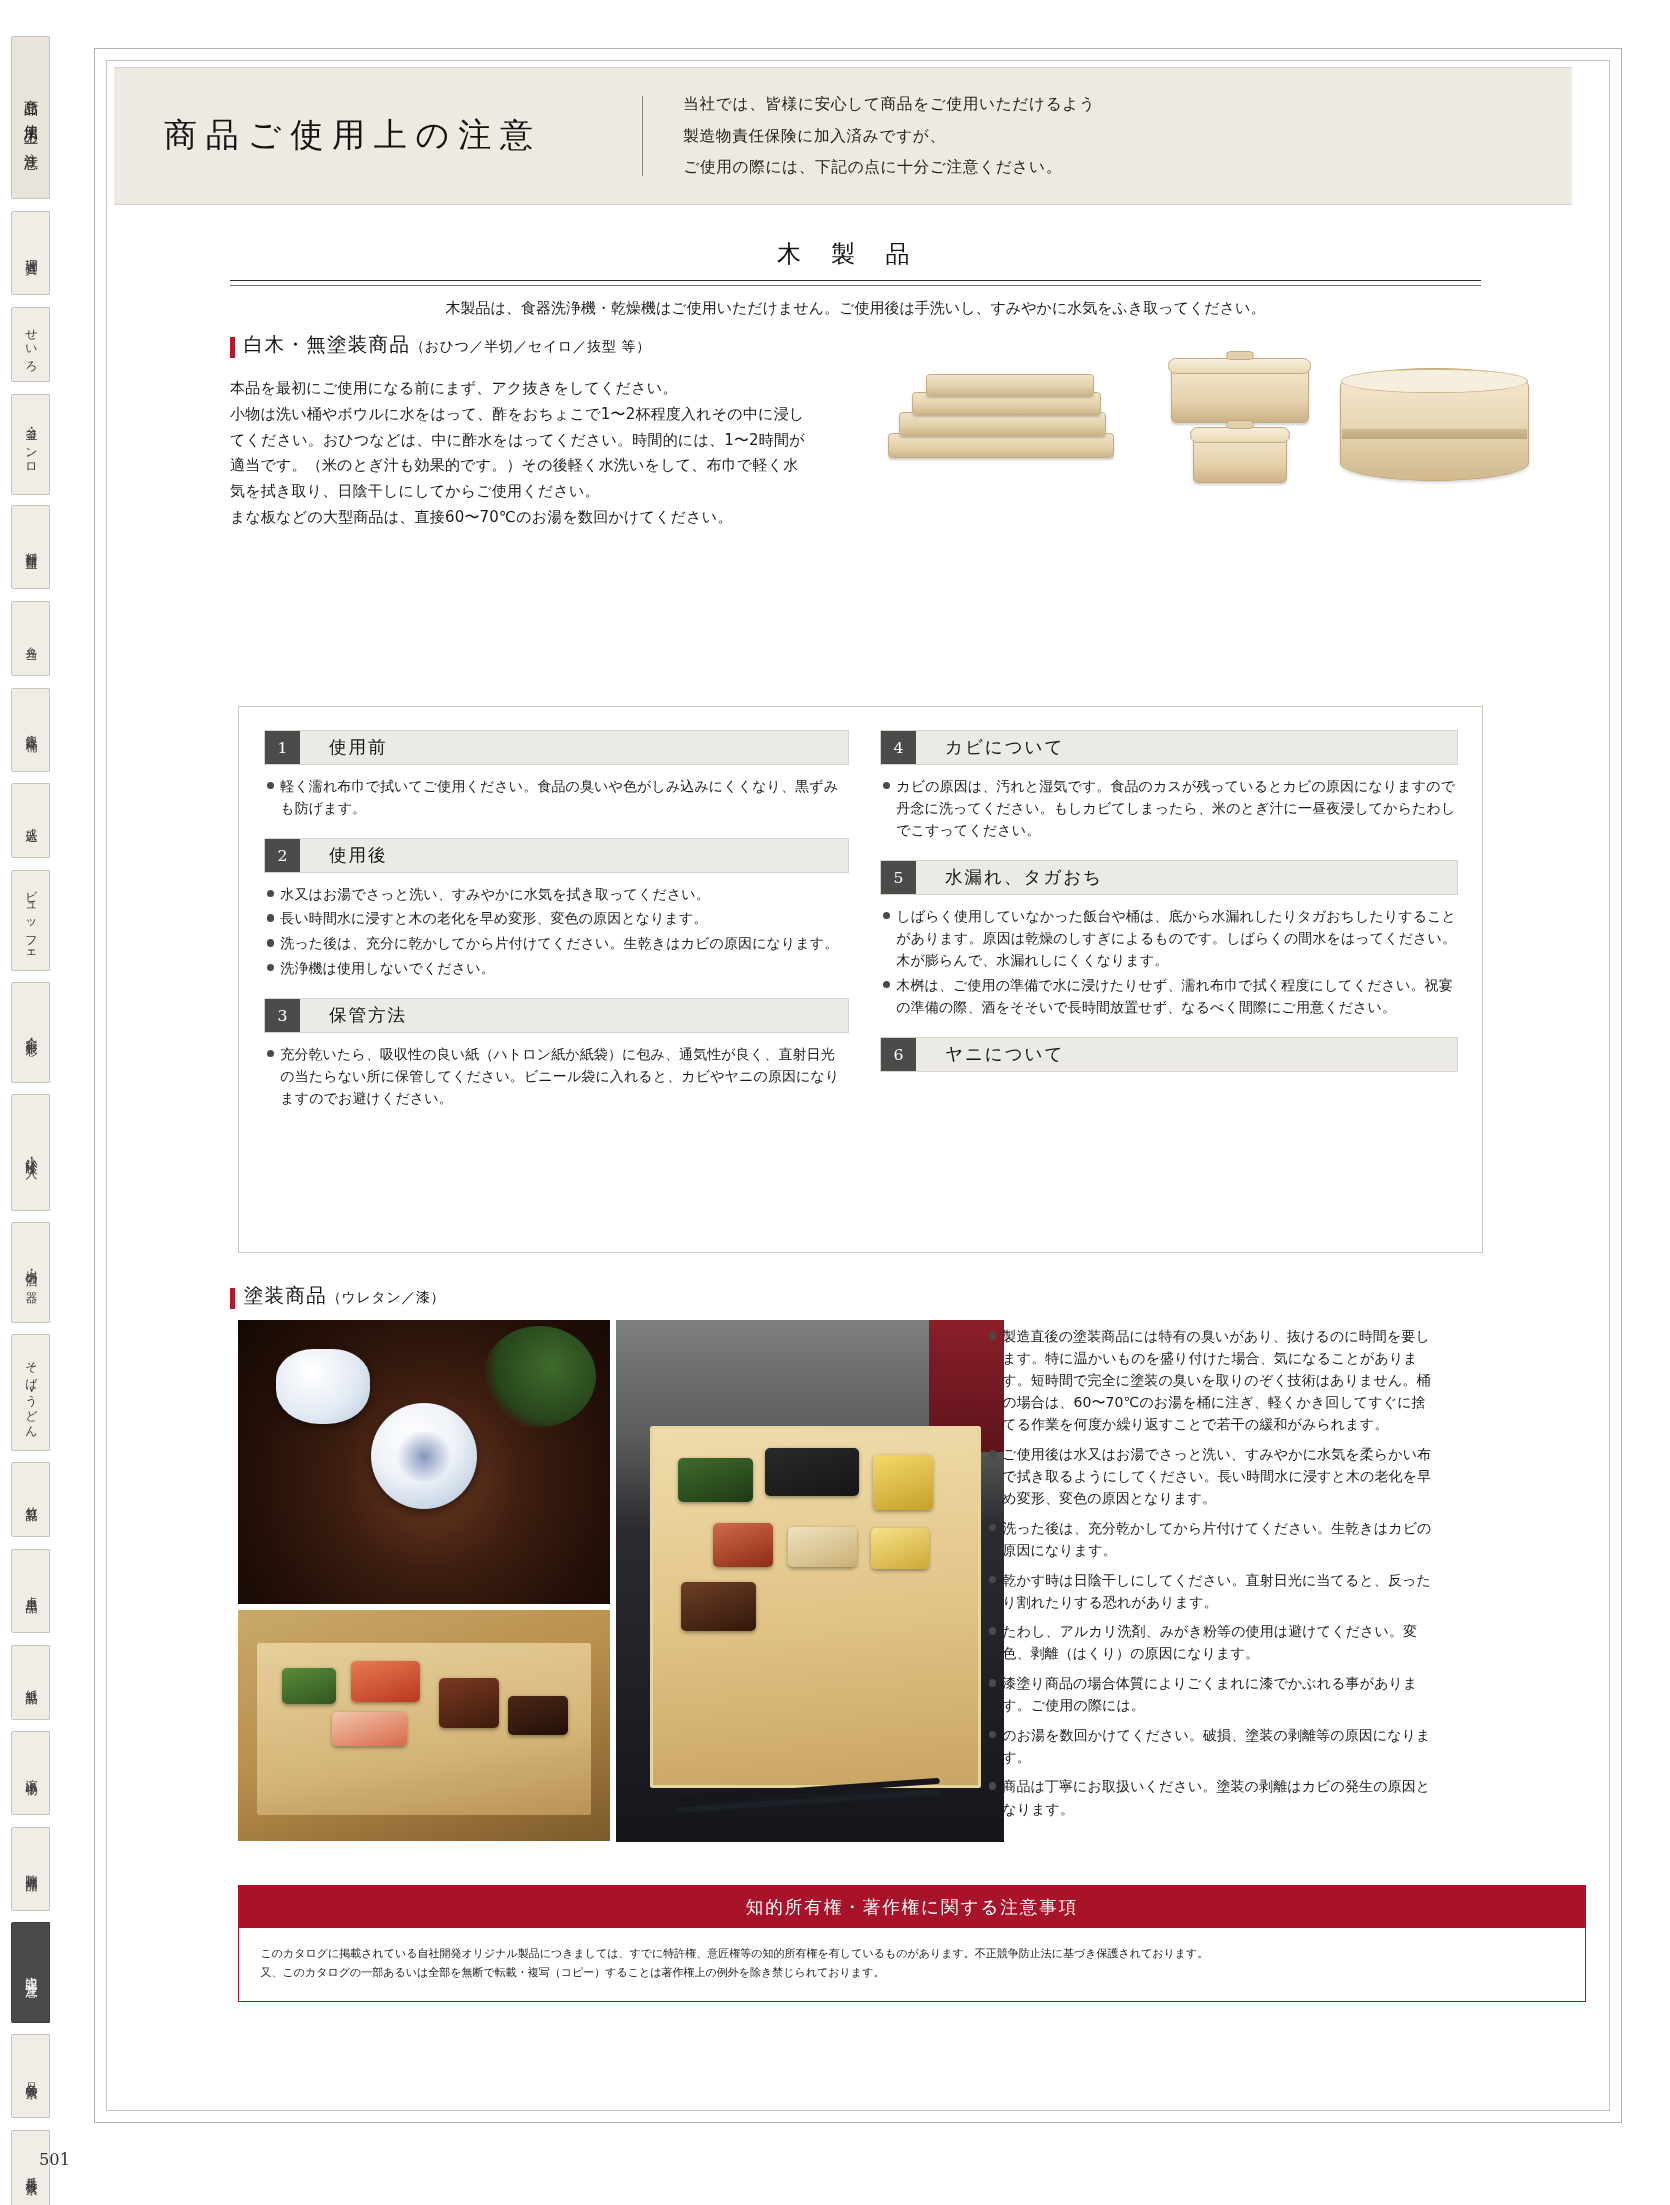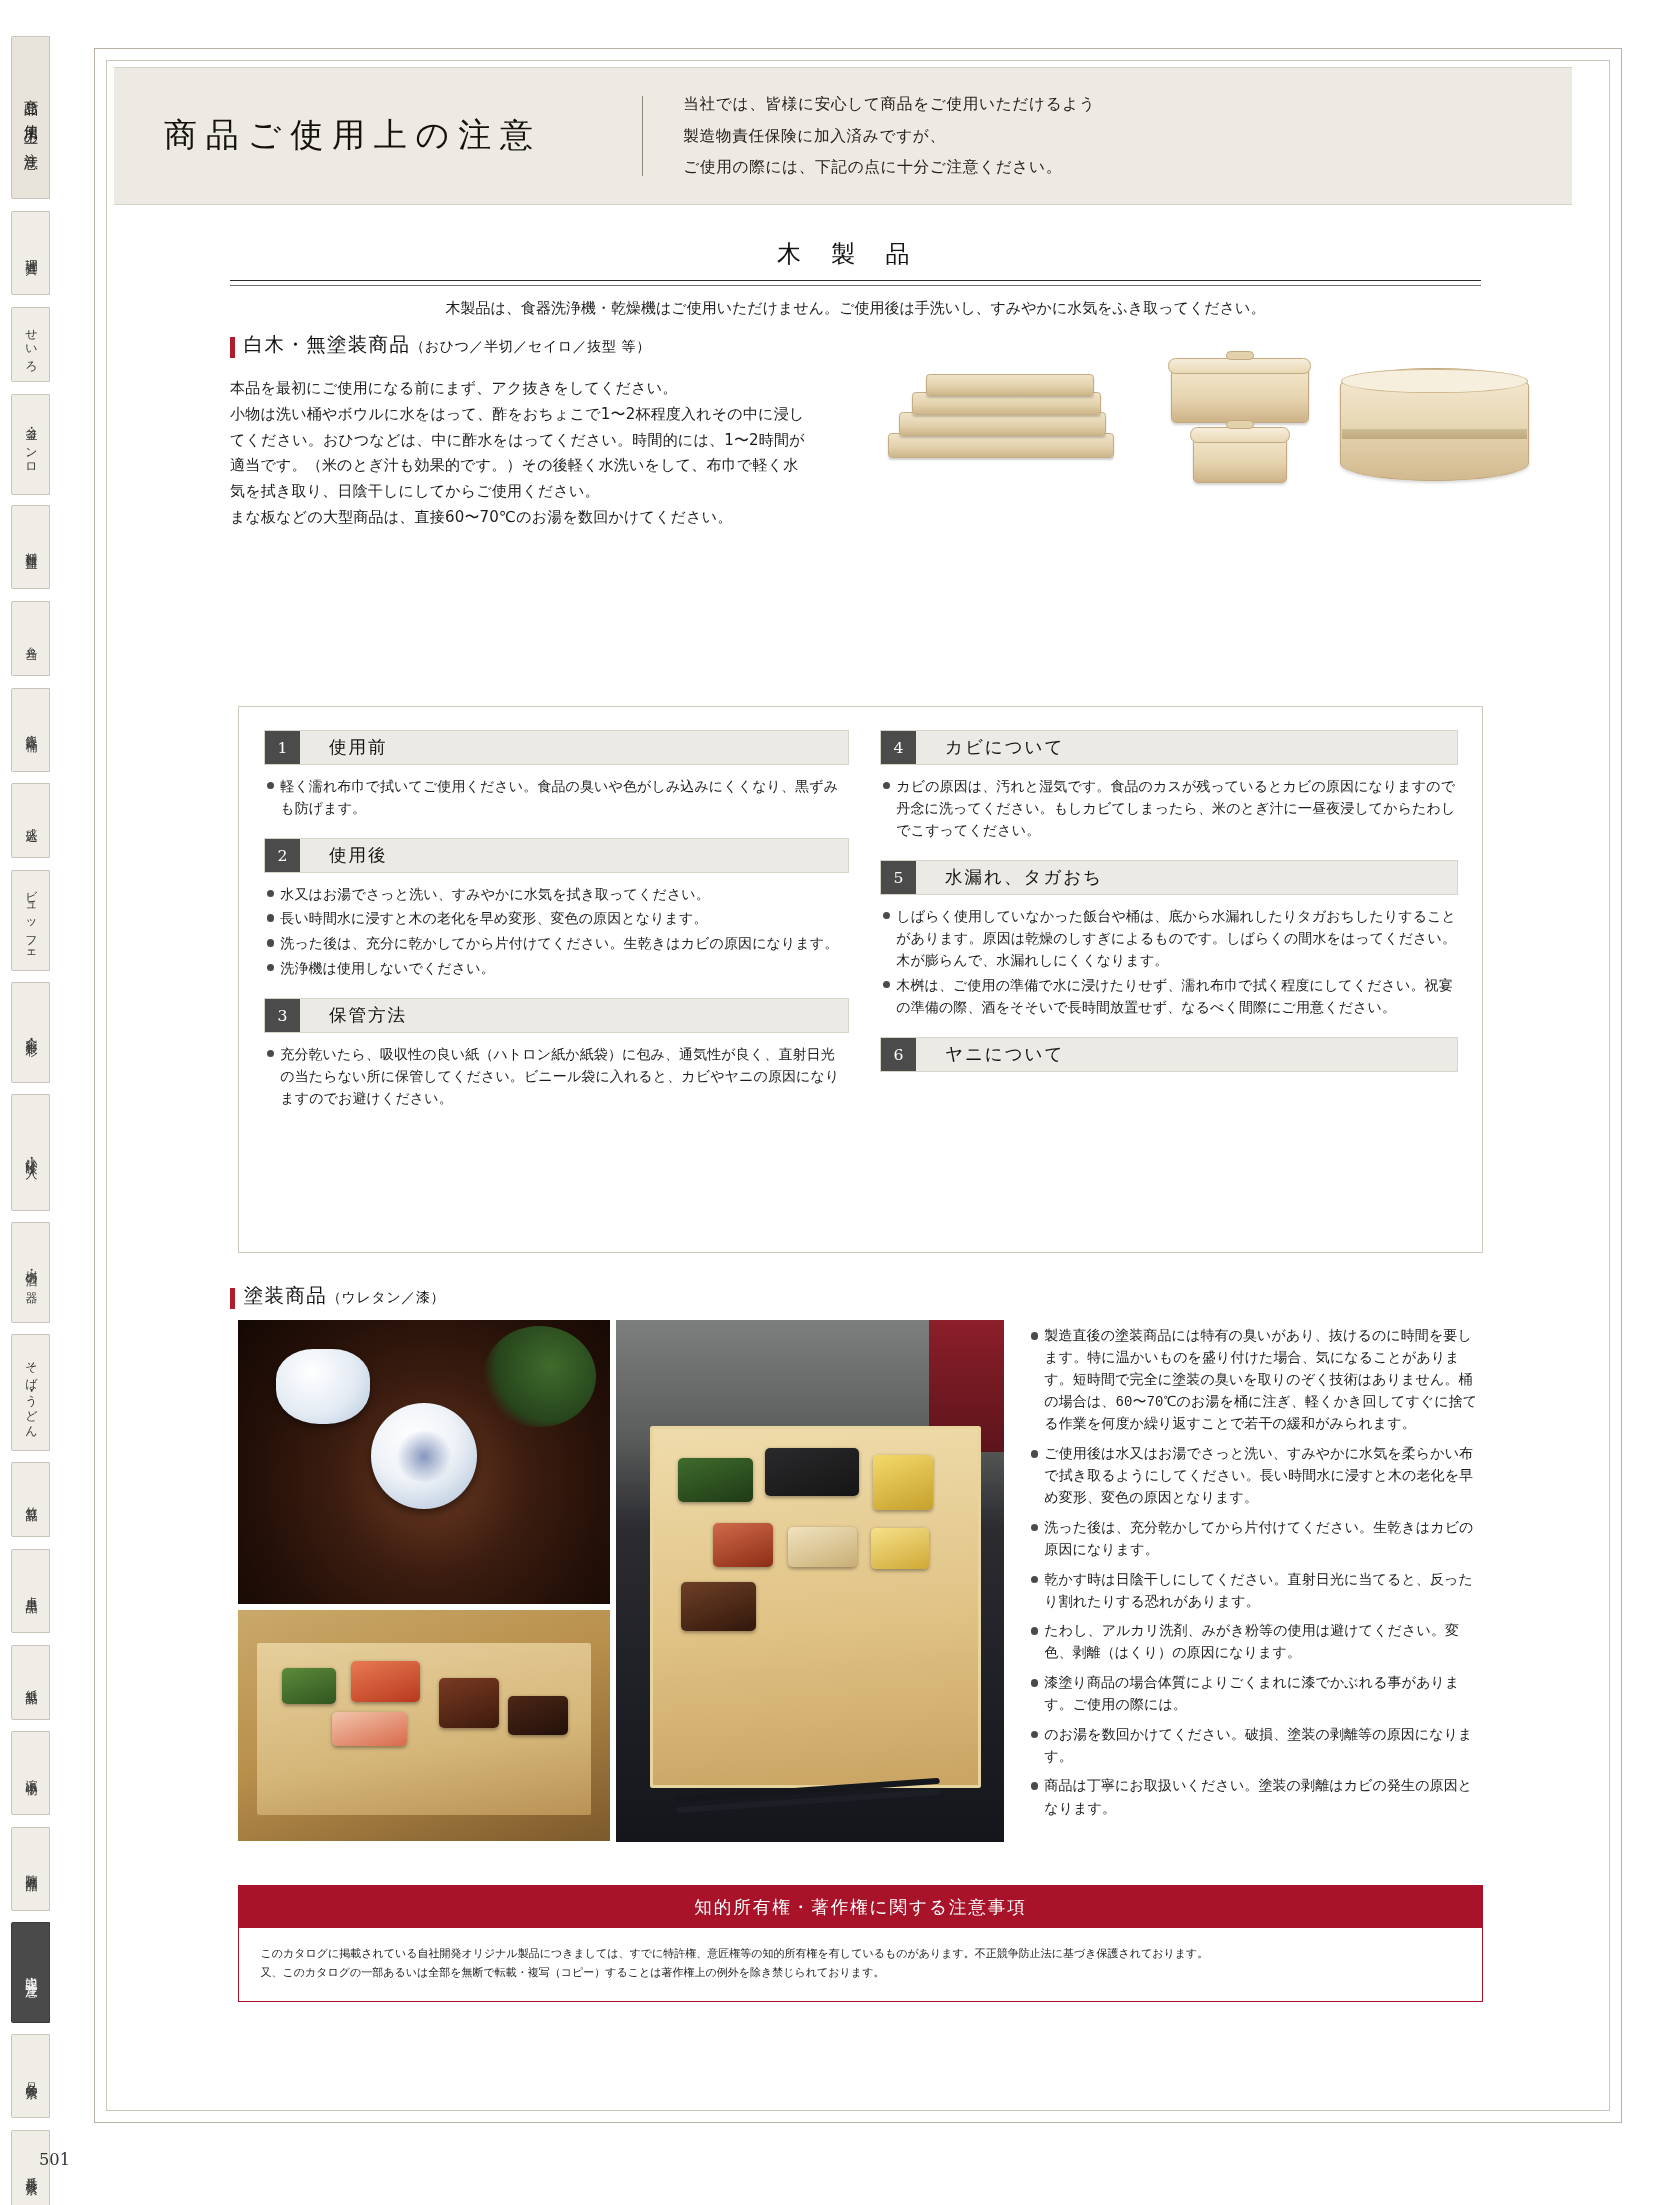--- a/index.html
+++ b/index.html
@@ -347,31 +347,30 @@
     border-radius: 3.1px;
   }
   .red-strip {
     position: absolute; right: 0; top: 0; width: 75px; height: 132px;
     background: linear-gradient(180deg,#8d1420,#5d0c14);
     opacity: .9;
   }
 
   .tosou-bullets {
     position: absolute;
-    left: 933px; top: 1276px;
+    left: 891px; top: 1276px;
     width: 453px;
-    font-family: Liberation Mono, monospace;
   }
   .tosou-bullets li { margin-bottom: 7.5px; }
 
   
   .notice {
     position: absolute;
     left: 143px; top: 1836px;
-    width: 1245px;
+    width: 1348px;
     border: 1.3px solid #a8132a;
   }
   .notice-head {
     background: #a8132a;
     color: #ffffff;
     text-align: center;
     font-size: 17.6px;
     letter-spacing: 1.9px;
     padding: 8.8px 0;
     font-family: "DejaVu Serif","Liberation Serif",serif;

